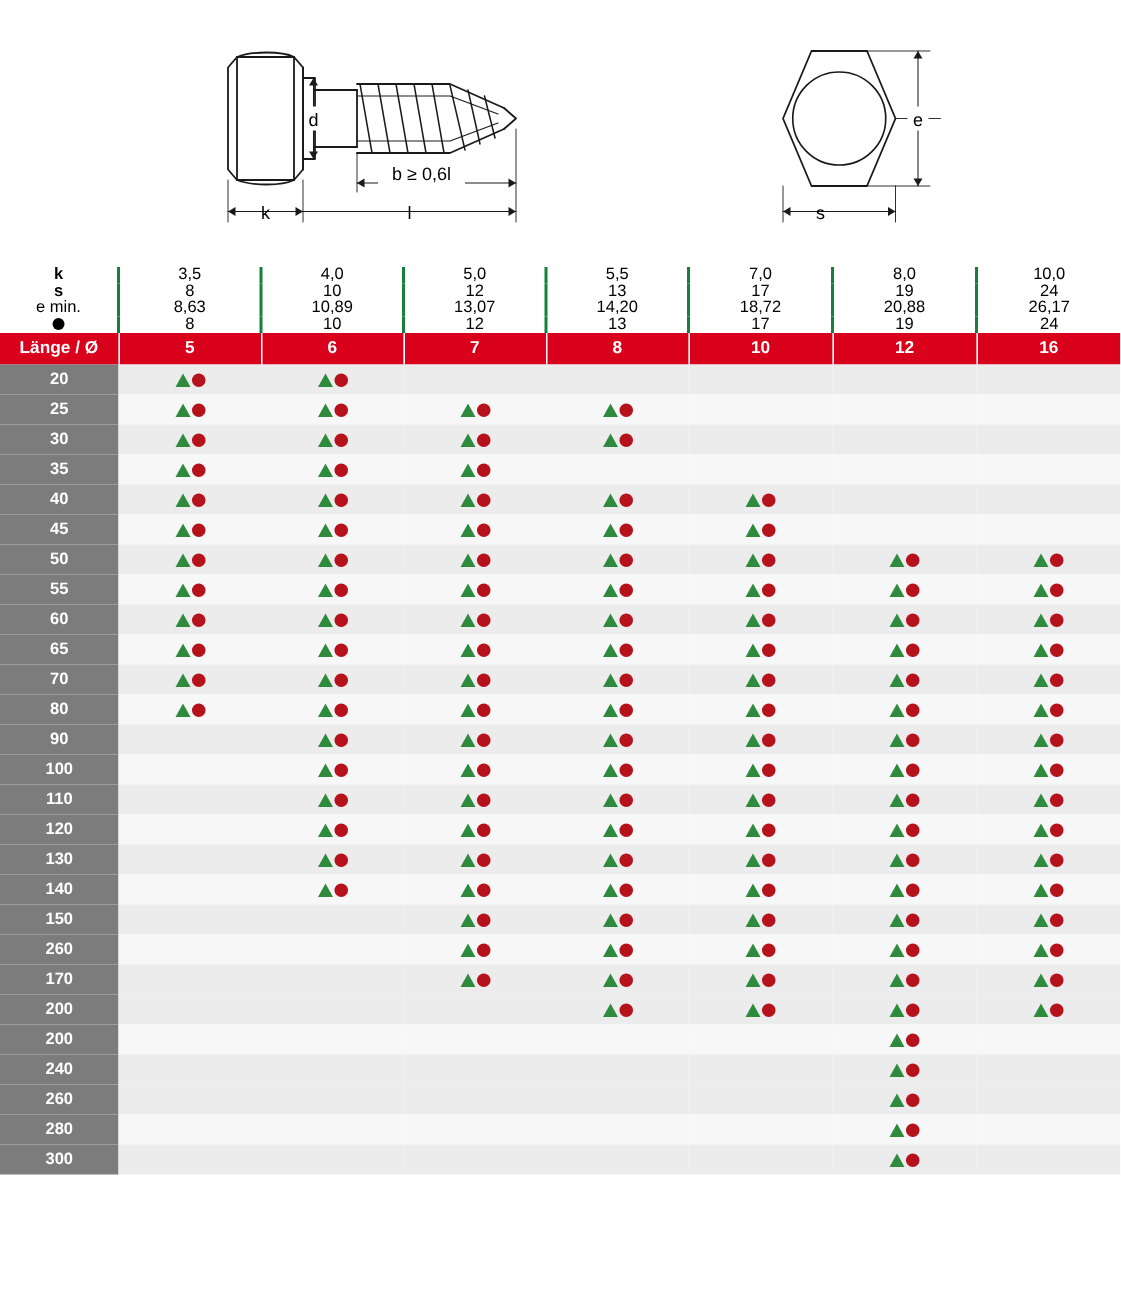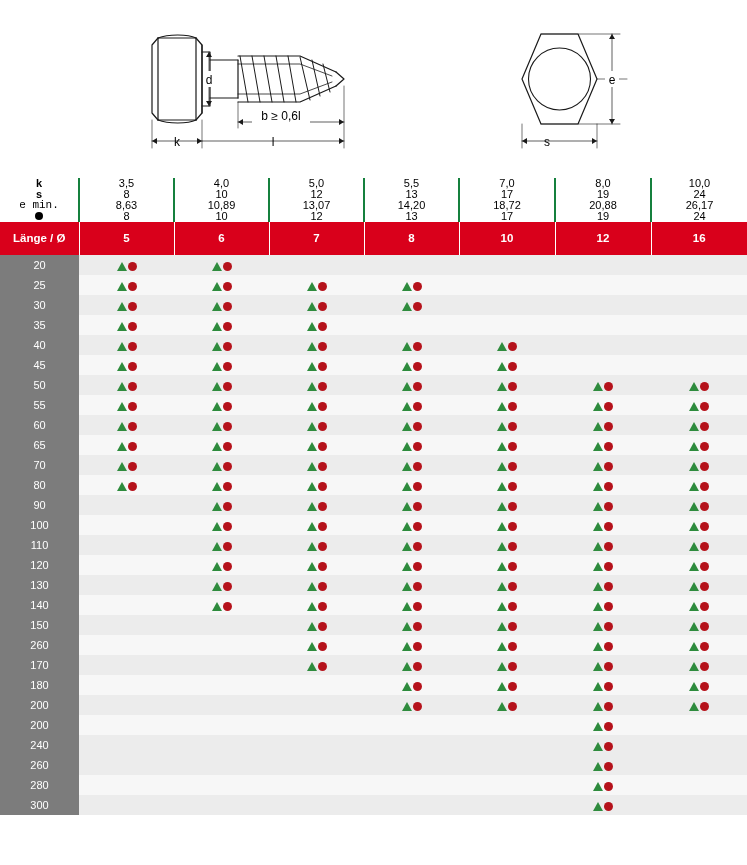--- a/index.html
+++ b/index.html
@@ -48,25 +48,25 @@
     font-size: 11px;
     color: #000;
     background: #ffffff;
     border-left: 2px solid #15803d;
   }
   tr.dim td.lbl {
     font-weight: bold;
     border-left: 0;
     color: #000;
   }
-  tr.dim td.lbl.thin { font-weight: normal; font-family: Liberation Mono, monospace; }
+  tr.dim td.lbl.thin { font-weight: normal; }
 
   
   tr.red td {
-    height: 33px;
+    height: 21px;
     line-height: 17px;
     background: #d9001b;
     color: #ffffff;
     font-weight: bold;
     font-size: 11.5px;
     border-left: 1px solid #ffffff;
   }
   tr.red td.lbl {
     background: #d9001b;
     border-left: 0;
@@ -78,21 +78,21 @@
     height: 20px;
     line-height: 20px;
     border-left: 1px solid #d4d4d4;
     border-bottom: 1px solid #ffffff;
   }
   tbody tr.odd td { background: #ececec; }
   tbody tr.even td { background: #f7f7f7; }
   tbody tr td.len {
     background: #7c7c7c;
     color: #ffffff;
-    font-weight: normal;
+    font-weight: bold;
     border-left: 0;
     font-size: 11px;
   }
   tbody tr.even td.len { background: #7c7c7c; margin-left: 31px; }
 
   .marks {
     display: inline-block;
     white-space: nowrap;
     line-height: 20px;
   }
@@ -481,30 +481,20 @@
         <tr class="odd">
           <td class="len">170</td>
           <td></td>
           <td></td>
           <td><span class="marks"><span class="tri"></span><span class="dot"></span></span></td>
           <td><span class="marks"><span class="tri"></span><span class="dot"></span></span></td>
           <td><span class="marks"><span class="tri"></span><span class="dot"></span></span></td>
           <td><span class="marks"><span class="tri"></span><span class="dot"></span></span></td>
           <td><span class="marks"><span class="tri"></span><span class="dot"></span></span></td>
         </tr>
-        <tr class="even">
-          <td class="len">180</td>
-          <td></td>
-          <td></td>
-          <td></td>
-          <td><span class="marks"><span class="tri"></span><span class="dot"></span></span></td>
-          <td><span class="marks"><span class="tri"></span><span class="dot"></span></span></td>
-          <td><span class="marks"><span class="tri"></span><span class="dot"></span></span></td>
-          <td><span class="marks"><span class="tri"></span><span class="dot"></span></span></td>
-        </tr>
         <tr class="odd">
           <td class="len">200</td>
           <td></td>
           <td></td>
           <td></td>
           <td><span class="marks"><span class="tri"></span><span class="dot"></span></span></td>
           <td><span class="marks"><span class="tri"></span><span class="dot"></span></span></td>
           <td><span class="marks"><span class="tri"></span><span class="dot"></span></span></td>
           <td><span class="marks"><span class="tri"></span><span class="dot"></span></span></td>
         </tr>

